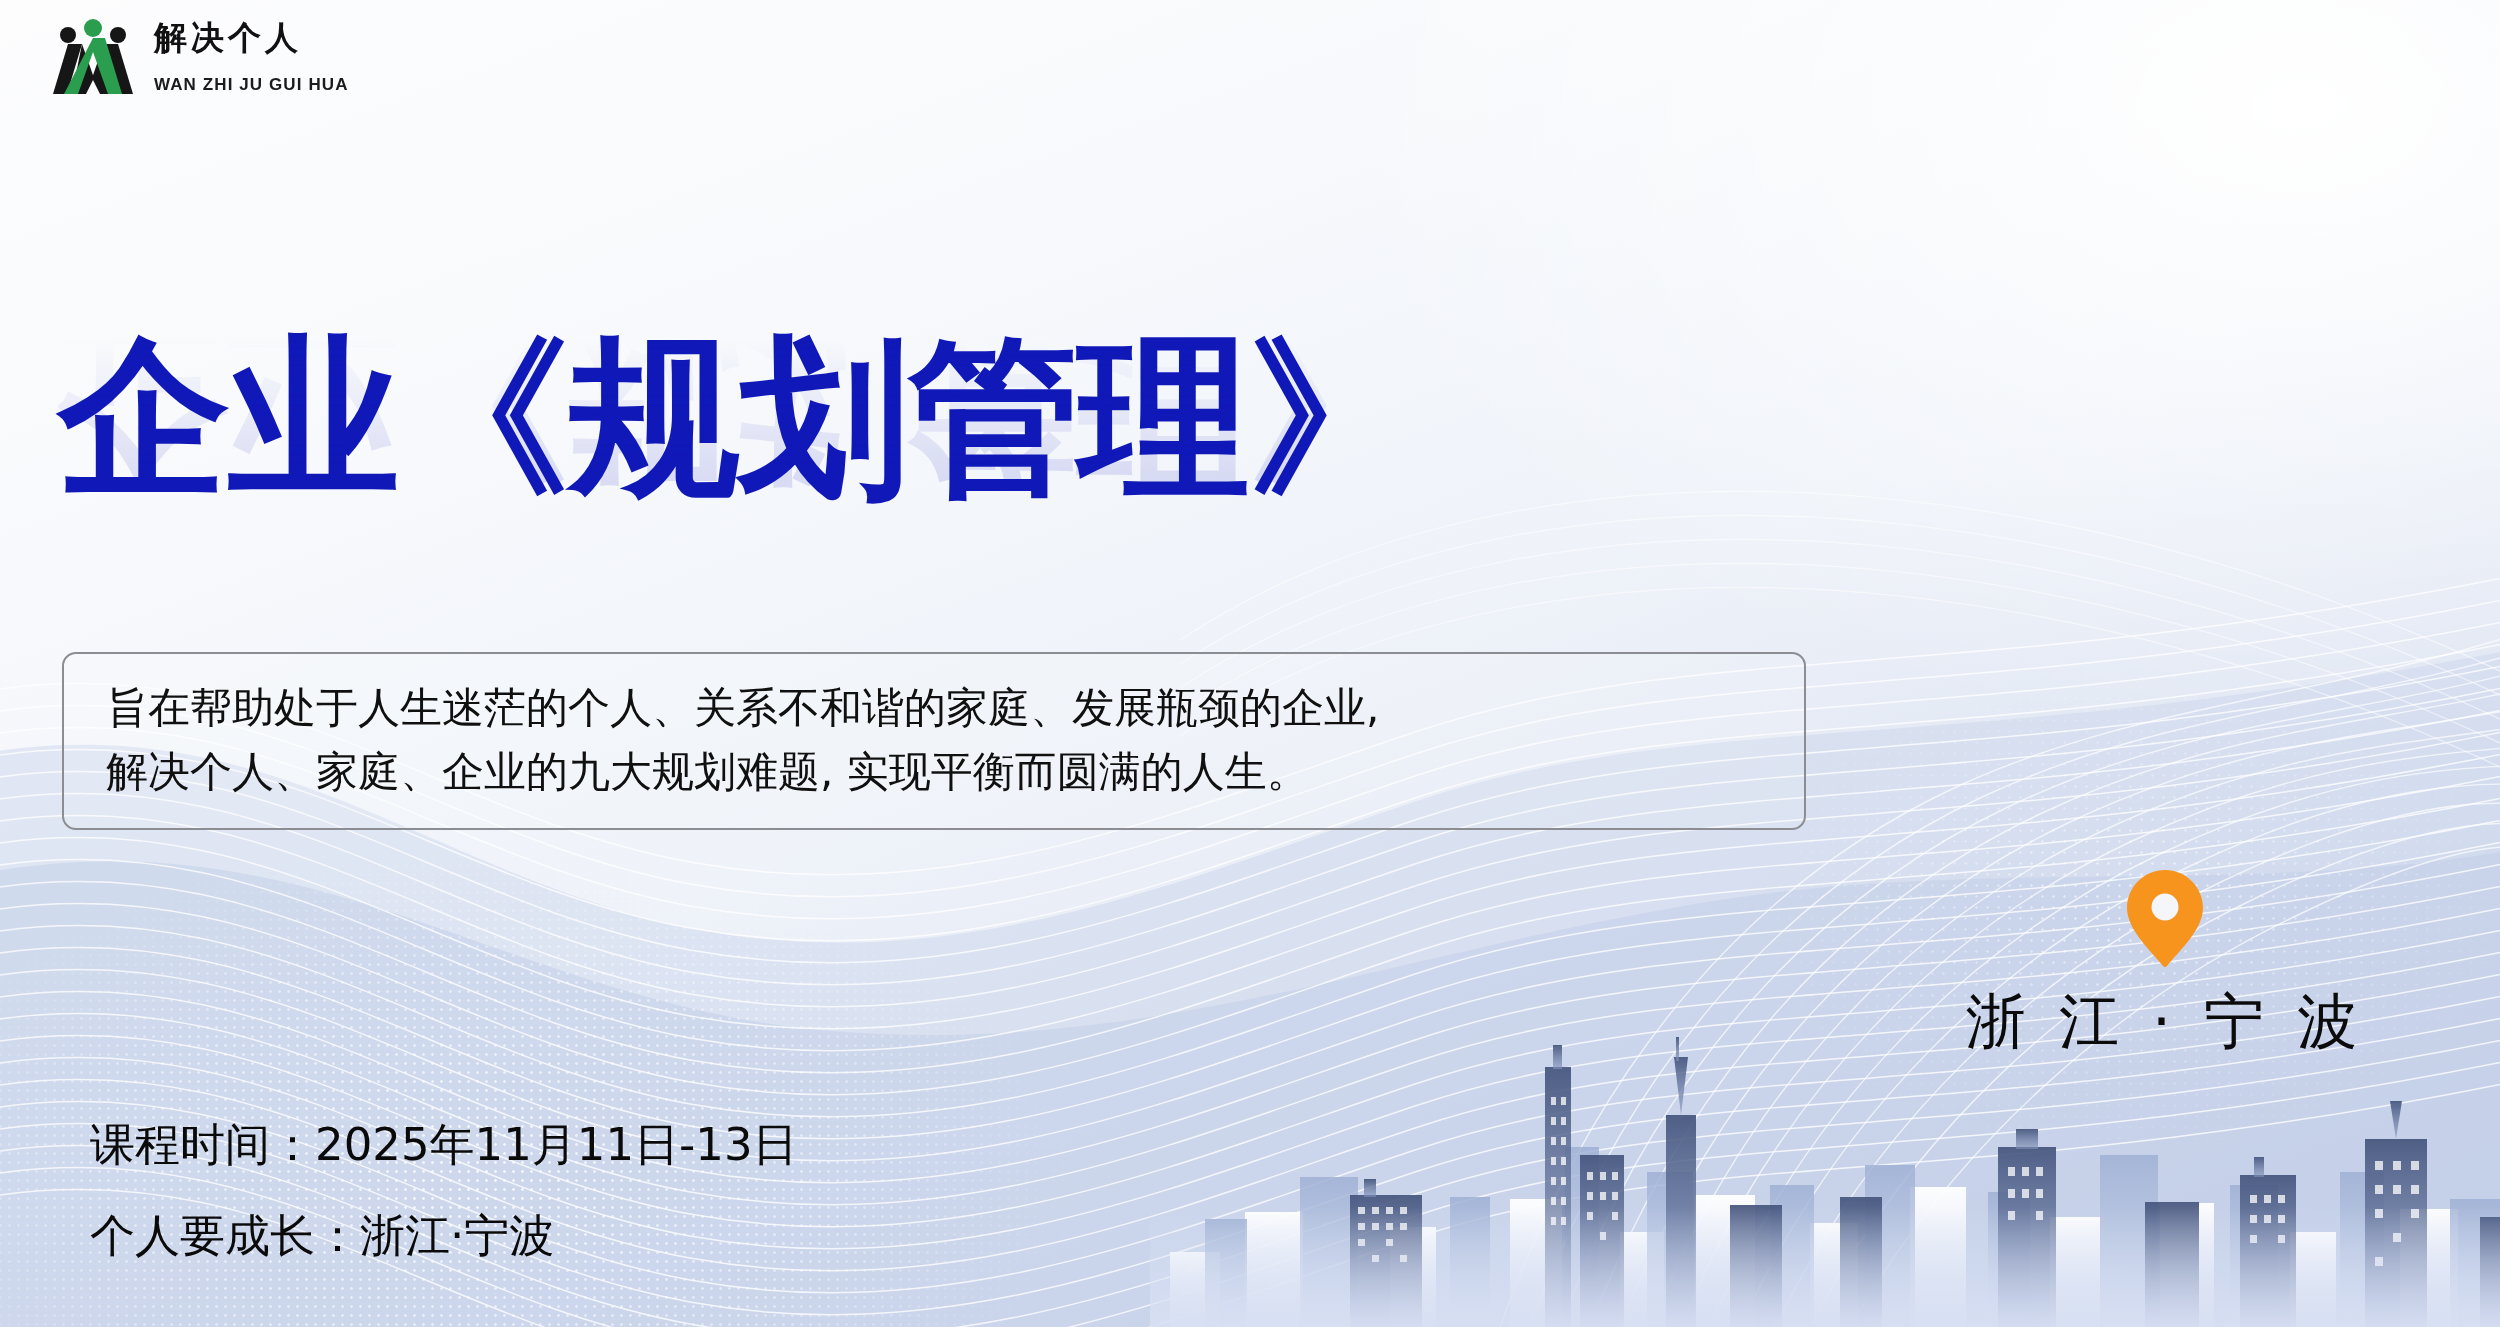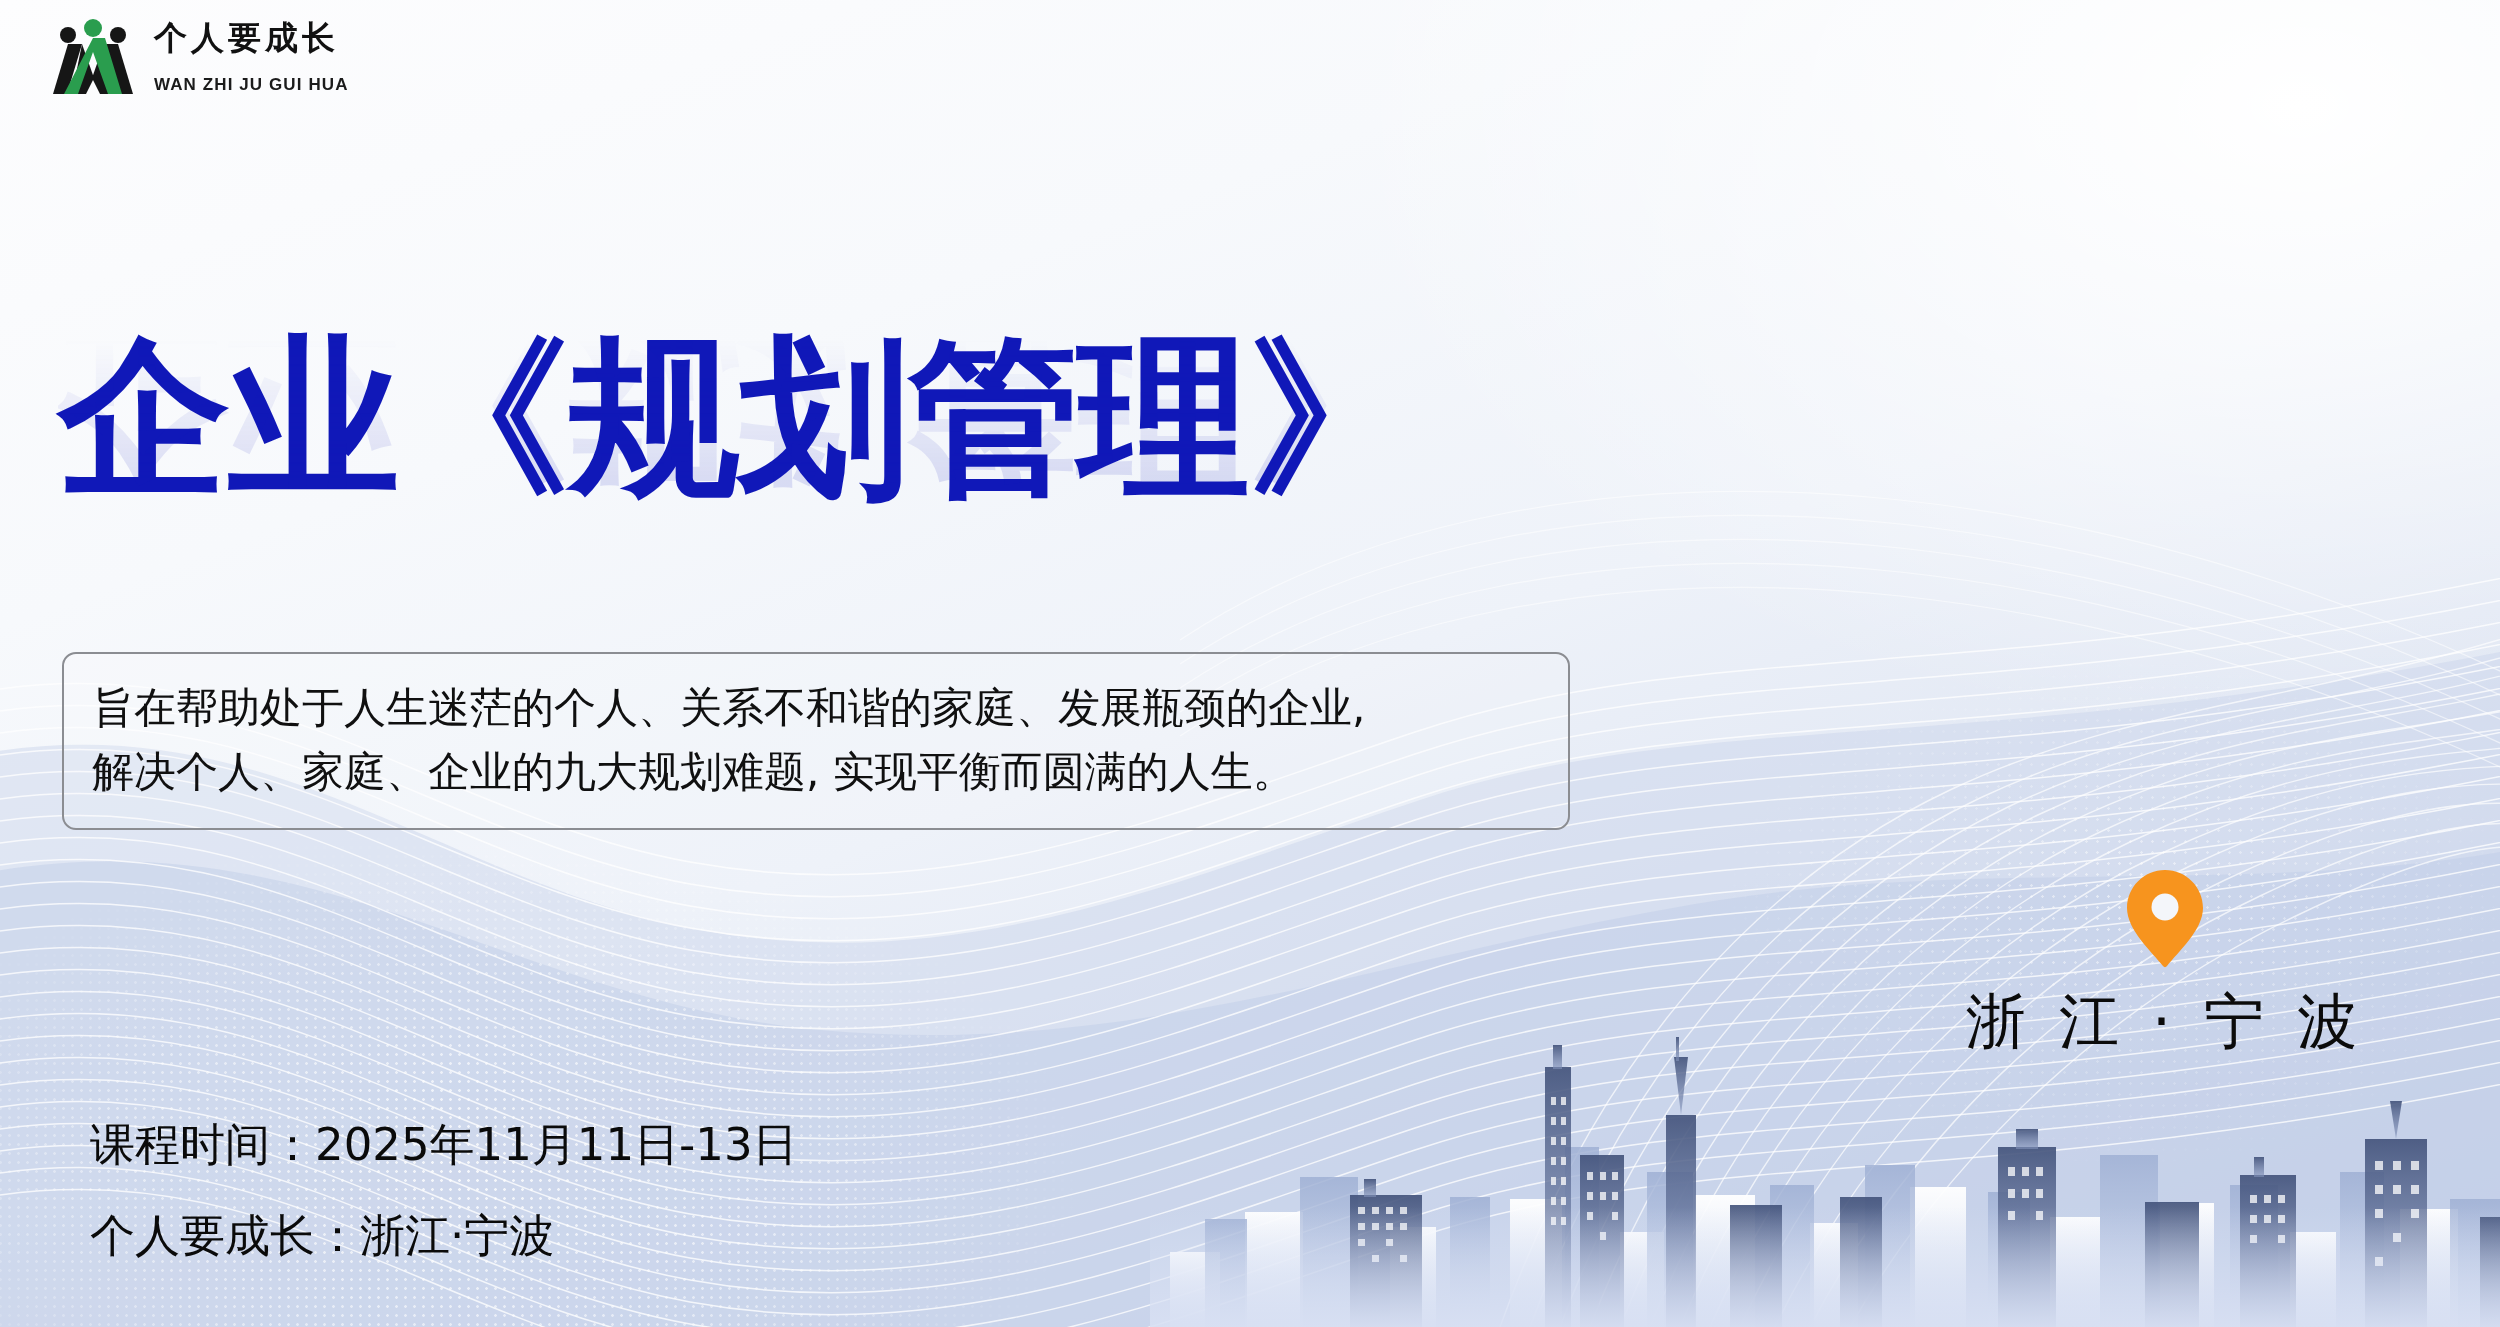--- a/index.html
+++ b/index.html
@@ -63,24 +63,24 @@
     letter-spacing:-2px;line-height:1.02;white-space:nowrap;margin:0;
     transform:scaleY(-1);transform-origin:top center;
     opacity:.17;
     -webkit-mask-image:linear-gradient(to top, rgba(0,0,0,0) 12%, rgba(0,0,0,.75) 96%);
     mask-image:linear-gradient(to top, rgba(0,0,0,0) 12%, rgba(0,0,0,.75) 96%);
     margin-top:-14px;
   }
 
   
   .desc-box{
-    position:absolute;left:62px;top:652px;width:1508px;
+    position:absolute;left:62px;top:652px;width:1744px;
     box-sizing:border-box;
     border:2px solid #8b8d92;border-radius:14px;
-    padding:22px 26px 24px 28px;
+    padding:22px 26px 24px 42px;
     background:rgba(255,255,255,0.12);
   }
   .desc-line{
     font-family:"DejaVu Sans","Liberation Sans",sans-serif;
     font-size:42px;color:#101010;line-height:1.52;white-space:nowrap;
   }
 
   
   .slogan{
     position:absolute;left:120px;top:855px;
@@ -340,21 +340,21 @@
       <circle cx="16" cy="17" r="8" fill="#161616"></circle>
       <circle cx="66" cy="17" r="8" fill="#161616"></circle>
       <circle cx="41" cy="10" r="9" fill="#2a9d4e"></circle>
       <path d="M16,26 L30,26 L15,76 L1,76 Z" fill="#161616"></path>
       <path d="M30,26 L42,60 L34,76 L20,76 Z" fill="#161616"></path>
       <path d="M66,26 L52,26 L67,76 L81,76 Z" fill="#161616"></path>
       <path d="M52,26 L40,60 L48,76 L62,76 Z" fill="#161616"></path>
       <path d="M41,20 L53,20 L70,76 L56,76 L41,34 L26,76 L12,76 Z" fill="#2a9d4e"></path>
     </svg>
     <div class="logo-text">
-      <div class="logo-cn">个人要成长</div>
+      <div class="logo-cn">解决个人</div>
       <div class="logo-en">WAN ZHI JU GUI HUA</div>
     </div>
   </div>
 
   <div class="title-wrap">
     <div class="main-title">企业《规划管理》</div>
     <div class="title-reflection">企业《规划管理》</div>
   </div>
 
   <div class="desc-box">

